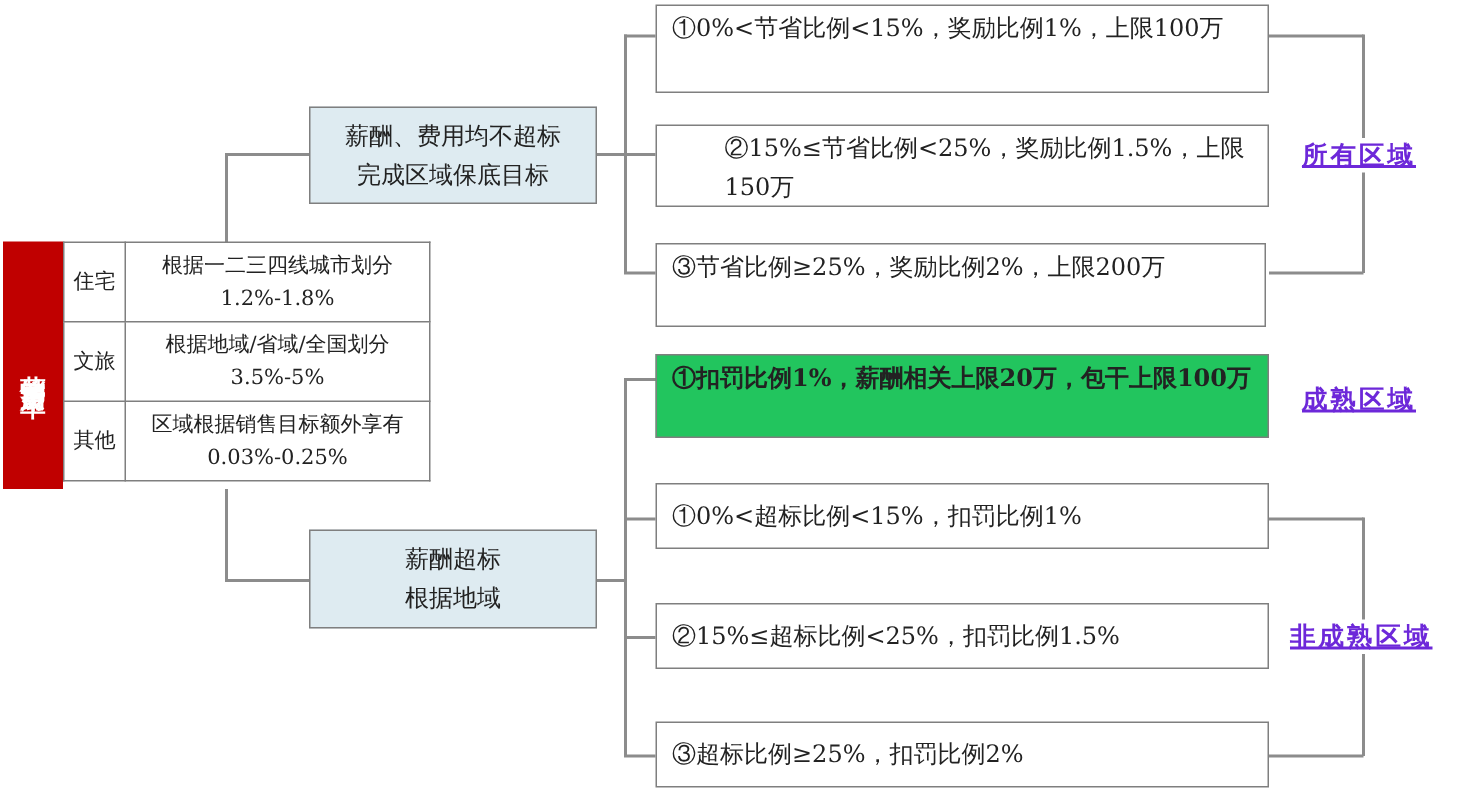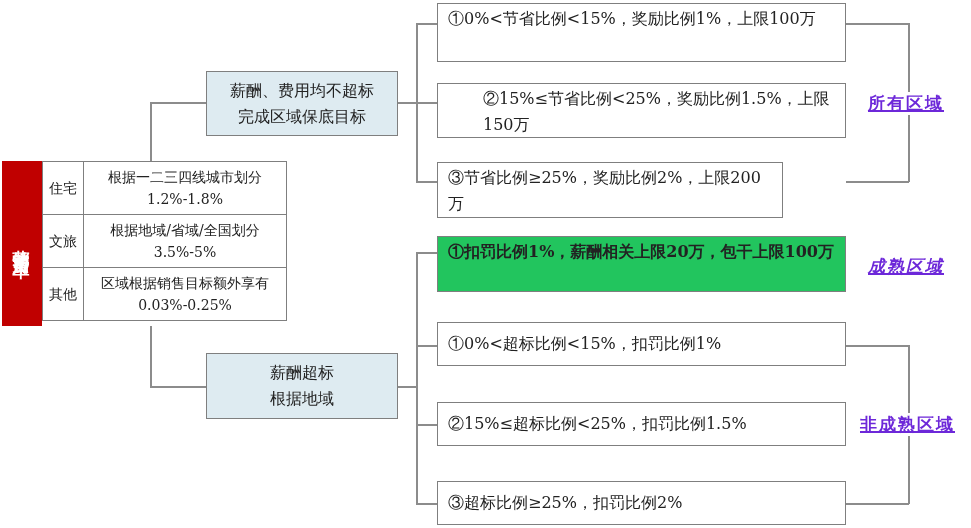--- a/index.html
+++ b/index.html
@@ -70,23 +70,23 @@
   <div>薪酬、费用均不超标</div>
   <div>完成区域保底目标</div>
 </div>
 <div class="box blue" style="left:206px;top:353px;width:192px;height:66px;flex-direction:column;">
   <div>薪酬超标</div>
   <div>根据地域</div>
 </div>
 
 <div class="box" style="left:437px;top:3px;width:409px;height:59px;">①0%&lt;节省比例&lt;15%，奖励比例1%，上限100万</div>
 <div class="box" style="left:437px;top:83px;width:409px;height:55px;padding-left:45px;">②15%≤节省比例&lt;25%，奖励比例1.5%，上限150万</div>
-<div class="box" style="left:437px;top:162px;width:346px;height:56px;">③节省比例≥25%，奖励比例2%，上限200万</div>
+<div class="box" style="left:437px;top:162px;width:407px;height:56px;">③节省比例≥25%，奖励比例2%，上限200万</div>
 
 <div class="box pink" style="left:437px;top:236px;width:409px;height:56px;">①扣罚比例1%，薪酬相关上限20万，包干上限100万</div>
 
 <div class="box" style="left:437px;top:322px;width:409px;height:44px;line-height:38px;">①0%&lt;超标比例&lt;15%，扣罚比例1%</div>
 <div class="box" style="left:437px;top:402px;width:409px;height:44px;line-height:38px;">②15%≤超标比例&lt;25%，扣罚比例1.5%</div>
 <div class="box" style="left:437px;top:481px;width:409px;height:44px;line-height:38px;">③超标比例≥25%，扣罚比例2%</div>
 
 <div class="label" style="left:866px;top:92px;padding:0 2px;">所有区域</div>
-<div class="label" style="left:866px;top:255px;padding:0 2px;font-style:italic;">成熟区域</div>
+<div class="label" style="left:866px;top:255px;padding:0 2px;">成熟区域</div>
 <div class="label" style="left:858px;top:413px;padding:0 2px;">非成熟区域</div>
 
 </body></html>

